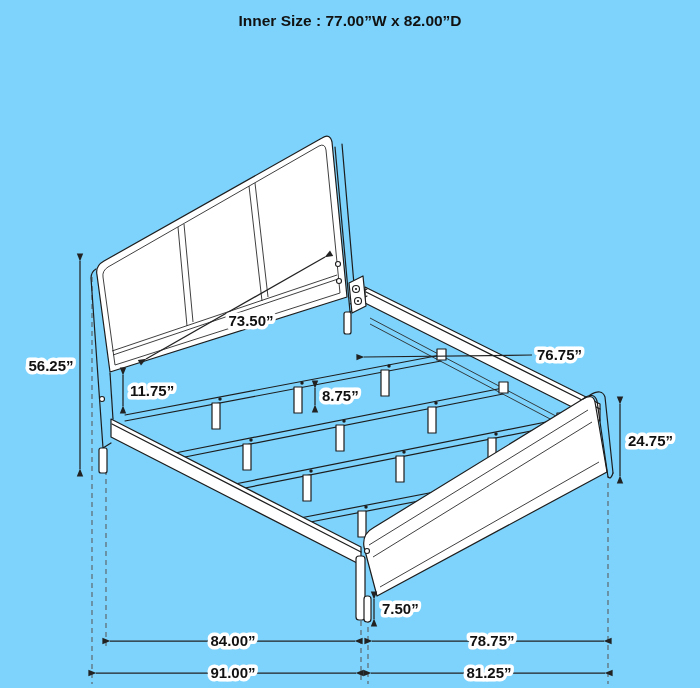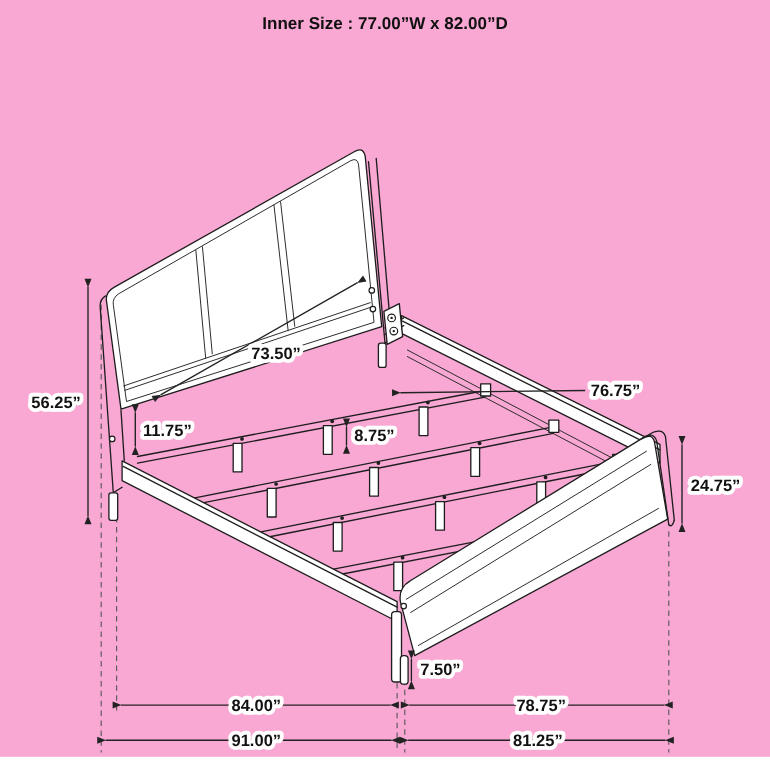--- a/index.html
+++ b/index.html
@@ -1,17 +1,17 @@
 <!DOCTYPE html>
 <html><head>
 <meta charset="utf-8">
 <style>
   html,body{margin:0;padding:0;background:#fff;}
   body{width:700px;height:700px;font-family:"Liberation Sans",sans-serif;}
-  #stage{width:700px;height:688px;position:relative;background:#f9a8d4;}
+  #stage{width:700px;height:688px;position:relative;background:#7dd3fc;}
   svg{display:block;}
   .ln{stroke:#1d1d1d;stroke-width:1.2;fill:none;stroke-linejoin:round;stroke-linecap:round;}
   .thin{stroke:#2a2a2a;stroke-width:0.9;fill:none;}
   .wfill{fill:#ffffff;stroke:#1d1d1d;stroke-width:1.2;stroke-linejoin:round;}
   .dim{stroke:#222;stroke-width:1.25;fill:none;}
   .dash{stroke:#5a5a5a;stroke-width:1.05;fill:none;stroke-dasharray:5 4;}
   .lbl{font-family:"Liberation Sans",sans-serif;font-size:15px;font-weight:bold;fill:#111;
        paint-order:stroke;stroke:#ffffff;stroke-width:7px;stroke-linejoin:round;}
   .title{font-family:"Liberation Sans",sans-serif;font-size:15.5px;font-weight:bold;fill:#111;}
   .dot{fill:#1d1d1d;stroke:none;}

